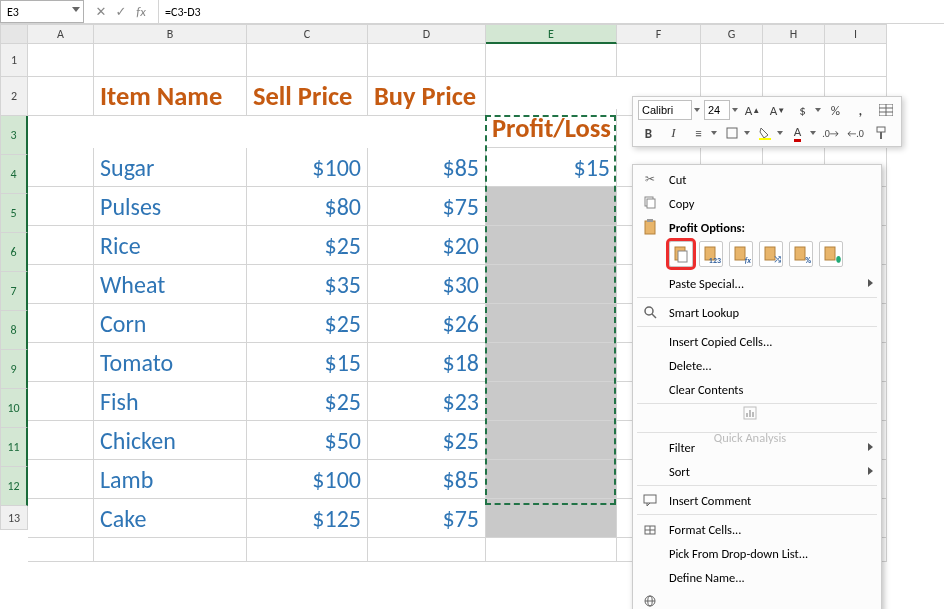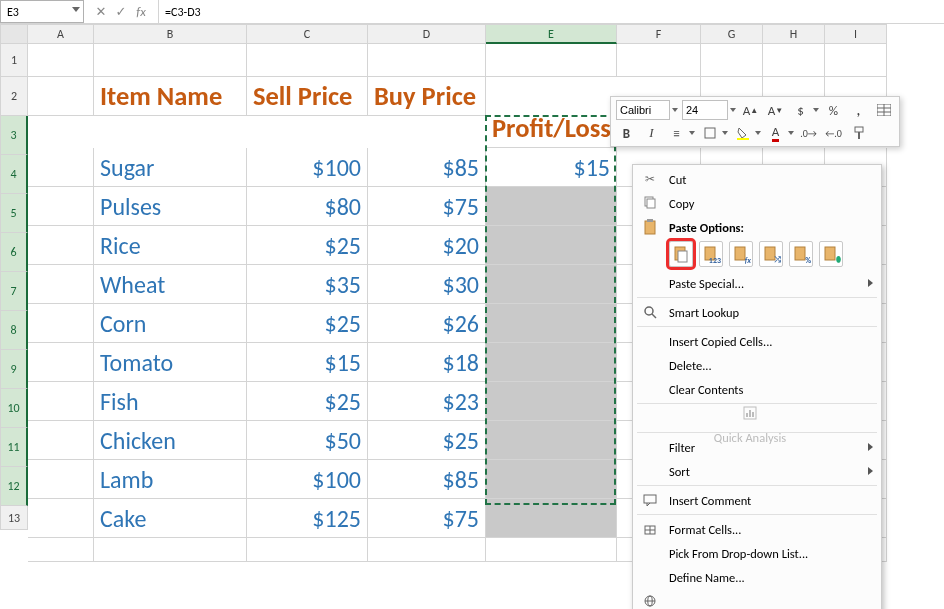--- a/index.html
+++ b/index.html
@@ -263,25 +263,25 @@
         <div class="cell empty" style="width: 84px; height: 24px;"></div>
         <div class="cell empty" style="width: 62px; height: 24px;"></div>
         <div class="cell empty" style="width: 62px; height: 24px;"></div>
         <div class="cell empty" style="width: 62px; height: 24px;"></div>
       </div>
     </div>
 </div>
 
 <div class="marquee" id="marquee" style="left: 485px; top: 115px; width: 131px; height: 390px;"></div>
 
-<div class="mtb" style="left:610px;top:96px">
+<div class="mtb" style="left:632px;top:96px">
   <div class="r">
     <input style="width: 54px;" value="Calibri">
     <span class="dd"></span>
-    <input style="width: 46px;" value="24">
+    <input style="width: 26px;" value="24">
     <span class="dd"></span>
     <div class="btn">A<sup style="font-size:8px">▲</sup></div>
     <div class="btn">A<sub style="font-size:8px">▼</sub></div>
     <div class="btn">$</div>
     <span class="dd"></span>
     <div class="btn">%</div>
     <div class="btn">
         <b>,</b>
       </div>
     <div class="btn">
@@ -340,21 +340,21 @@
       </span>
     <span class="lbl">Copy</span>
   </div>
   <div class="item" style="pointer-events:none">
     <span class="icon">
         <svg width="14" height="16">
           <rect x="2" y="2" width="10" height="13" fill="#e8b56b" stroke="#b4813c"></rect>
           <rect x="4" y="0" width="6" height="3" fill="#999"></rect>
         </svg>
       </span>
-    <span class="lbl" style="font-weight:bold">Paste Options:</span>
+    <span class="lbl" style="font-weight:bold">Profit Options:</span>
   </div>
   <div class="paste-row">
     <div class="paste-opt highlighted">
         <svg>
           <rect x="3" y="2" width="10" height="13" fill="#e8b56b" stroke="#b4813c"></rect>
           <rect x="6" y="6" width="9" height="11" fill="#fff" stroke="#888"></rect>
         </svg>
       </div>
     <div class="paste-opt">
         <svg>

